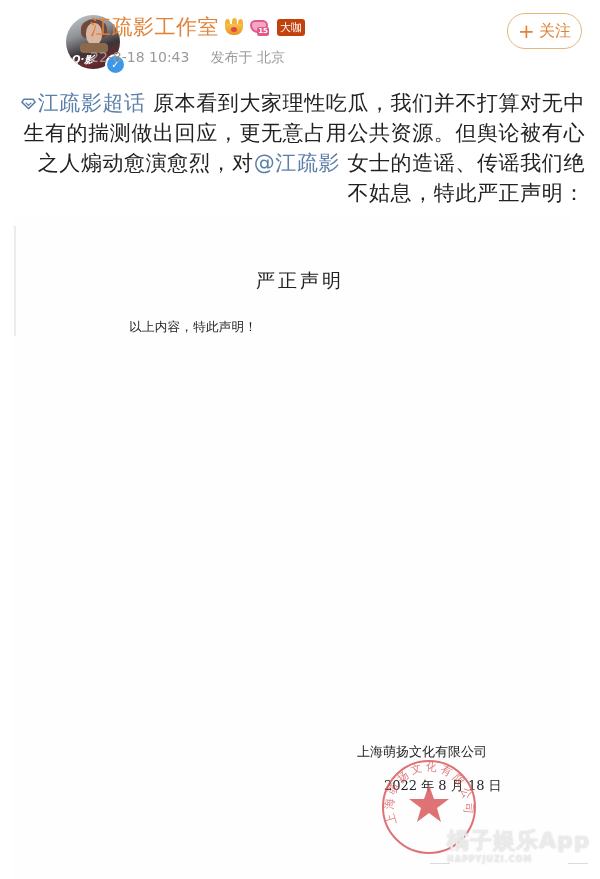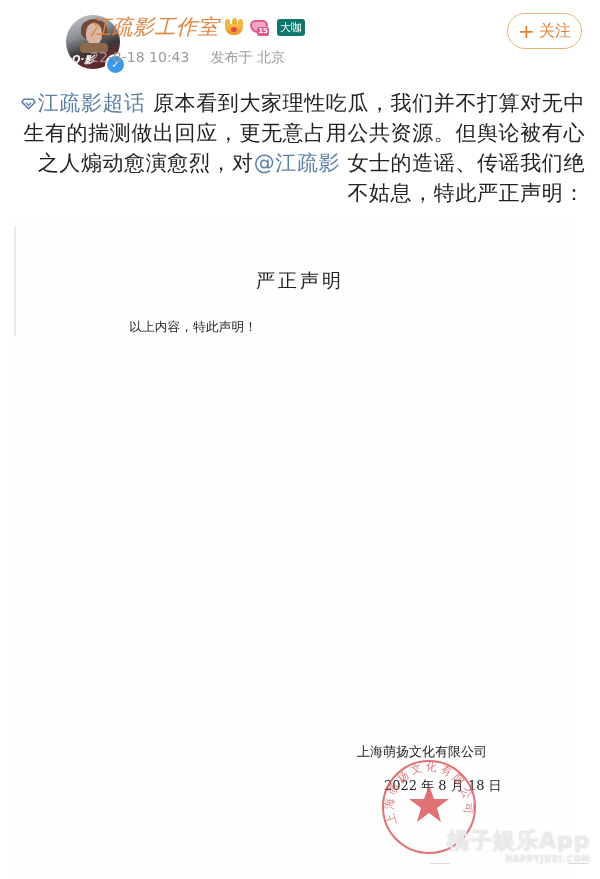--- a/index.html
+++ b/index.html
@@ -16,32 +16,32 @@
                   background:#d9b7a4; }
   .avatar .hair { position:absolute; left:15px; top:4px; width:26px; height:20px; border-radius:50% 50% 30% 30%;
                   background:#6e4a3c; }
   .avatar .scarf { position:absolute; left:14px; top:28px; width:28px; height:10px; background:#8a6a4a; border-radius:4px; }
   .avatar .logo-text { position:absolute; left:6px; top:38px; font-size:10px; color:#fff; font-weight:bold; font-style:italic; }
   .verified { position:absolute; left:39px; top:39px; width:17px; height:17px; border-radius:50%;
               background:#3d98e8; border:2px solid #fff; color:#fff; font-size:10px; line-height:17px;
               text-align:center; font-weight:bold; }
 
   .name-row { position:absolute; left:90px; top:14px; height:26px; display:flex; align-items:center; }
-  .name { font-size:21px; color:#e0833a; letter-spacing:0.5px;font-style:italic; }
+  .name { font-size:21px; color:#e0833a; letter-spacing:0.5px; }
   .crown-icon { margin-left:5px; width:20px; height:18px; position:relative; }
   .crown-icon .base { position:absolute; left:1px; top:6px; width:18px; height:11px; border-radius:3px 3px 8px 8px;
                       background:linear-gradient(#f7c24c,#e89321); }
   .crown-icon .tip { position:absolute; top:1px; width:5px; height:8px; background:#f3b33a; border-radius:50% 50% 0 0; }
   .crown-icon .gem { position:absolute; left:7px; top:9px; width:6px; height:5px; border-radius:50%; background:#e04848; }
   .vip-icon { margin-left:6px; width:22px; height:18px; position:relative; }
   .vip-icon .diamond { position:absolute; left:0; top:2px; width:18px; height:13px; border-radius:6px 6px 9px 9px;
                        background:#f3a7c5; border:2px solid #e3598e; box-sizing:border-box; }
   .vip-icon .lvl { position:absolute; right:3px; bottom:0; background:#e3598e; color:#fff; font-size:7px;
                    line-height:9px; padding:0 1px; border-radius:2px; font-weight:bold; }
-  .badge-dk { margin-left:5px; background:#0f766e; color:#fff; font-size:11px; line-height:17px; height:17px;
+  .badge-dk { margin-left:5px; background:#c2410c; color:#fff; font-size:11px; line-height:17px; height:17px;
               padding:0 3px; border-radius:3px; }
 
   .meta-row { position:absolute; left:90px; top:49px; font-size:14px; color:#9a9a9a; display:flex; gap:21px; }
 
   .follow-btn { position:absolute; left:507px; top:13px; width:75px; height:36px; box-sizing:border-box;
                 border:1px solid #e3b77a; border-radius:18px; color:#e0833a; font-size:16px;
                 display:flex; align-items:center; justify-content:center; background:#fff; }
   .follow-btn .plus { font-size:20px; margin-right:4px; line-height:1; }
 
   
@@ -61,21 +61,21 @@
               letter-spacing:0.2px; }
   .doc-body p { margin:0; text-indent:2em; text-align:justify; }
   .doc-sign { position:absolute; left:0; top:743px; width:600px; font-family:"DejaVu Serif","Liberation Serif",serif;
               font-size:13px; color:#222; }
   .company { position:absolute; left:357px; top:0; }
   .date { position:absolute; left:384px; top:34px; }
 
   .seal { position:absolute; left:379px; top:757px; width:100px; height:100px; }
 
   .watermark { position:absolute; left:447px; top:826px; color:rgba(235,235,235,0.95);
-               text-shadow:0 0 2px rgba(190,190,190,0.6); font-family:"DejaVu Sans","Liberation Sans",sans-serif;text-align:right; }
+               text-shadow:0 0 2px rgba(190,190,190,0.6); font-family:"DejaVu Sans","Liberation Sans",sans-serif; }
   .watermark .wm-main { font-size:22px; letter-spacing:1px; font-weight:bold; }
   .watermark .wm-sub { font-size:8px; letter-spacing:1px; margin-top:-1px; font-weight:bold; }
   .wm-line { position:absolute; top:863px; height:1px; background:rgba(210,210,210,0.8); }
 </style>
 </head>
 <body>
 
 <div class="header">
   <div class="avatar-wrap">
     <div class="avatar">

